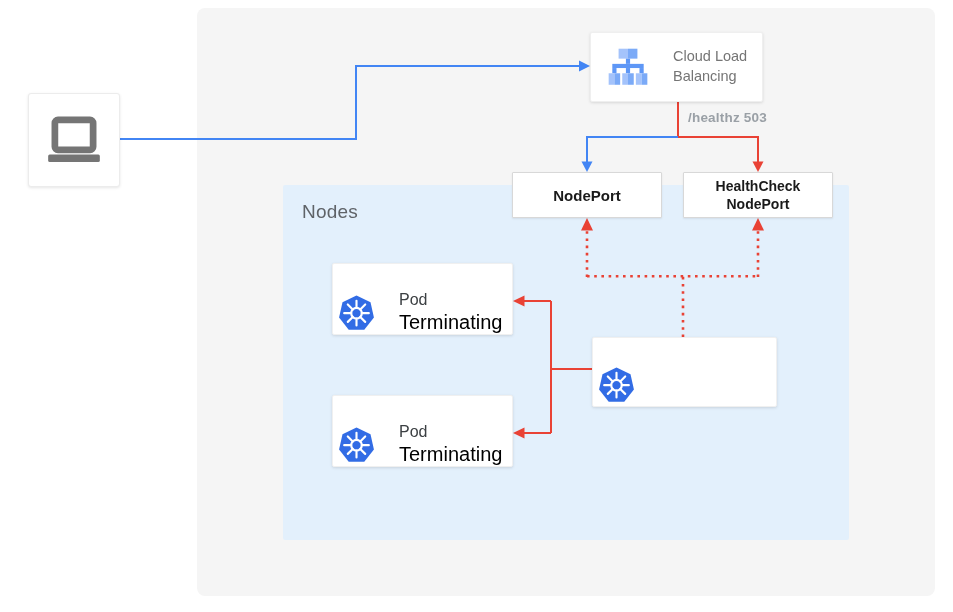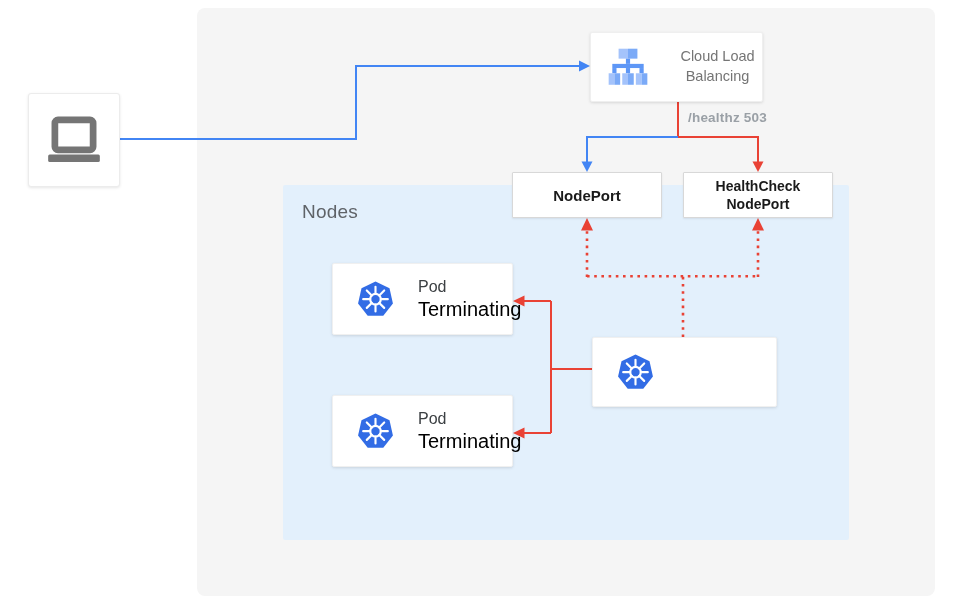--- a/index.html
+++ b/index.html
@@ -61,40 +61,39 @@
     box-shadow: 0 1px 3px rgba(0,0,0,0.12);
     display: flex; align-items: center;
     padding-left: 14px;
   }
   .clb-card .label {
     margin-left: 22px;
     font-size: 14.5px;
     line-height: 1.35;
     color: #757575;
     width: 90px;
-    text-align: center;
   }
   .port-card {
     border: 1px solid #d8d8d8;
     border-radius: 1px;
     box-shadow: 0 1px 2px rgba(0,0,0,0.08);
     display: flex; align-items: center; justify-content: center;
     text-align: center;
     font-weight: bold;
     color: #1a1a1a;
   }
   .nodeport-card { left: 512px; top: 172px; width: 150px; height: 46px; font-size: 15px; }
   .hc-nodeport-card { left: 683px; top: 172px; width: 150px; height: 46px; font-size: 14px; line-height: 1.3; }
   .hc-nodeport-card .wrap { width: 110px; }
   .entity-card {
     border: 1px solid #f0f0f0;
     border-radius: 2px;
     box-shadow: 0 1px 3px rgba(0,0,0,0.12);
-    display: flex; align-items: center;
-    padding-left: 22px;
+    display: flex; align-items: flex-end;
+    padding-left: 3px;
   }
   .pod1-card { left: 332px; top: 263px; width: 181px; height: 72px; }
   .pod2-card { left: 332px; top: 395px; width: 181px; height: 72px; }
   .kproxy-card { left: 592px; top: 337px; width: 185px; height: 70px; }
   .entity-card .text { margin-left: 22px; }
   .entity-card .title { font-size: 16px; color: #3c4043; }
   .entity-card .subtitle { font-size: 20px; color: #000000; margin-top: 2px; }
   .healthz-label {
     position: absolute;
     left: 688px; top: 110px;

